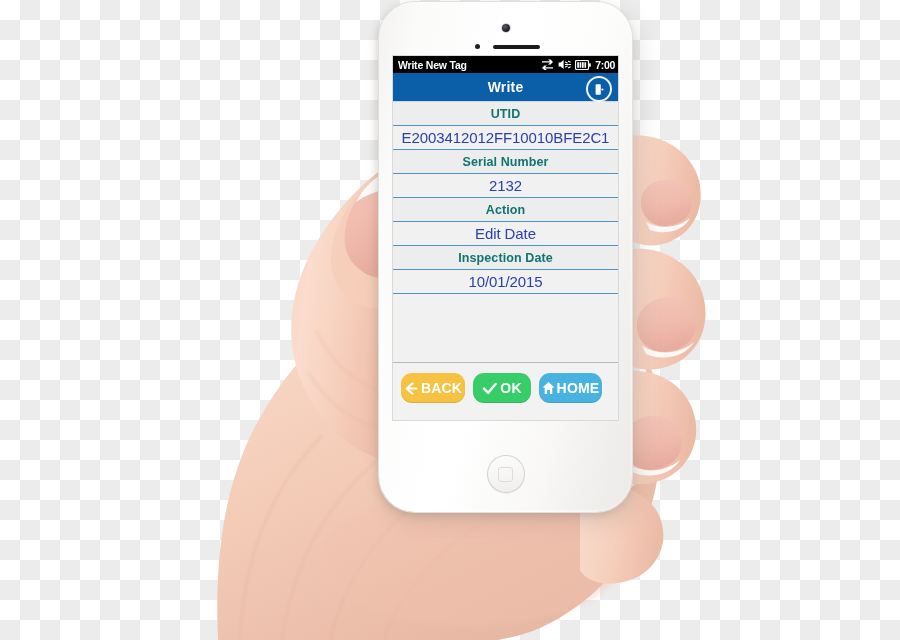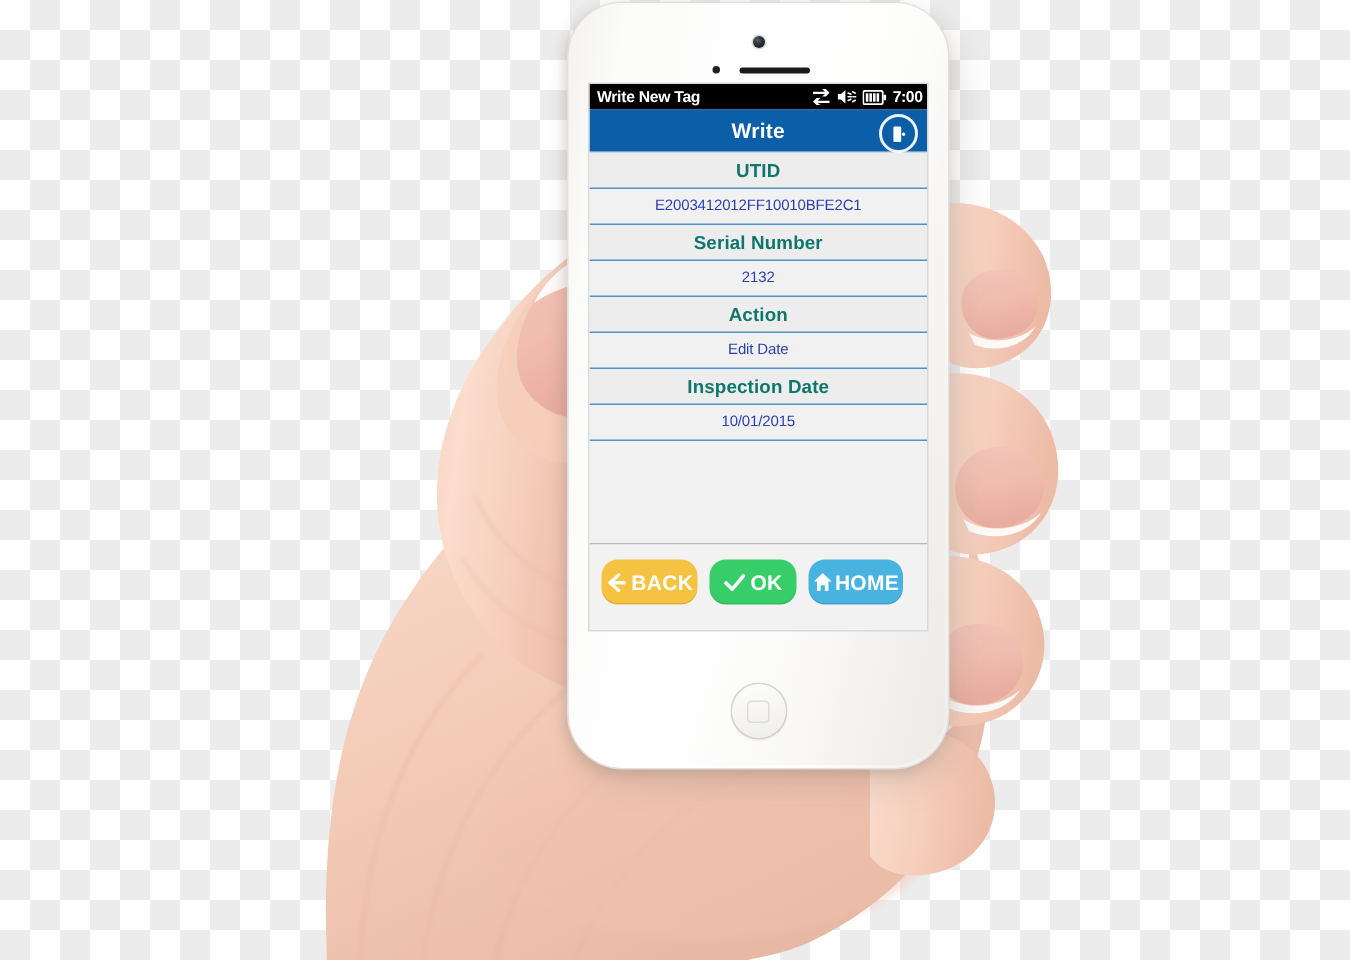--- a/index.html
+++ b/index.html
@@ -165,21 +165,21 @@
     background: #ededed;
   }
   .cell-header {
     color: #0f766e;
     font-size: 12.5px;
     font-weight: bold;
     letter-spacing: 0.1px;
   }
   .cell-value {
     color: #2a3fb0;
-    font-size: 10px;
+    font-size: 15px;
     letter-spacing: -0.1px;
   }
   #table-filler {
     height: 68px;
     background: #f1f1f1;
     border-bottom: 1px solid #b8b8b8;
   }
 
   
   #button-bar {

